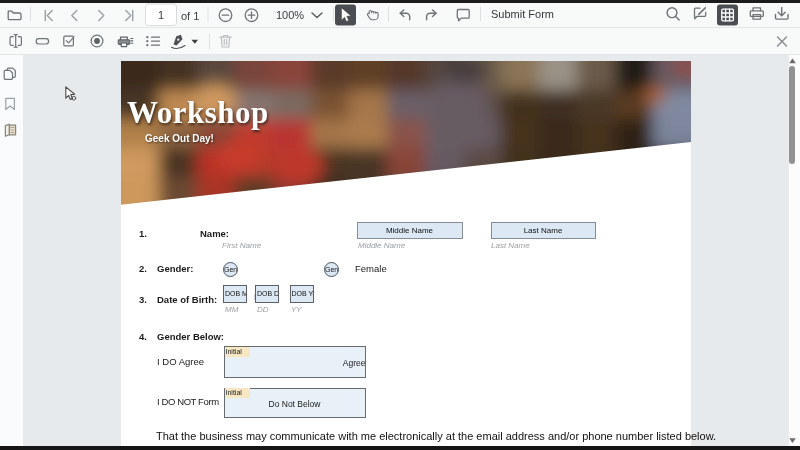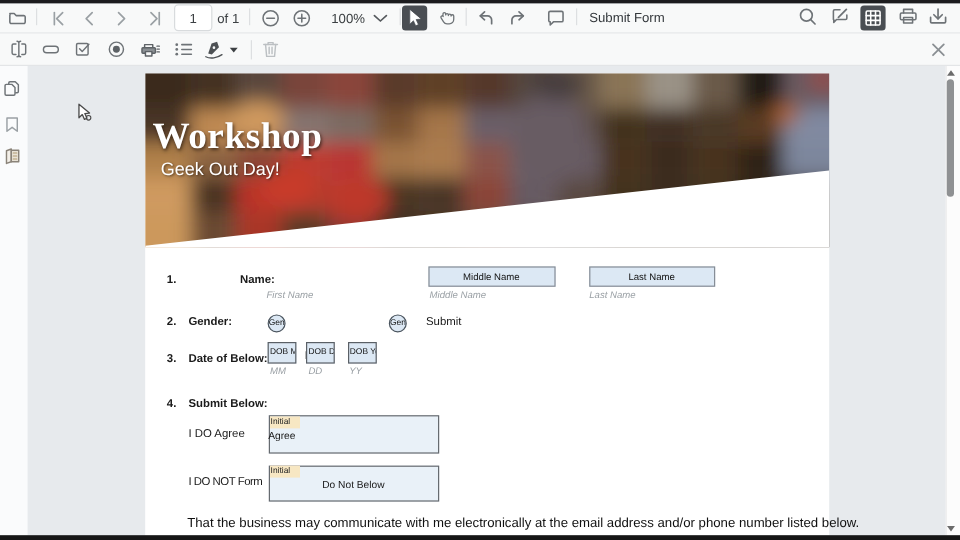--- a/index.html
+++ b/index.html
@@ -11,21 +11,21 @@
 #content { left:23px; top:55px; width:765px; height:391px; background:#e7eaed; }
 #scroll { left:788px; top:55px; width:12px; height:391px; background:#fcfcfc; border-left:1px solid #ececec; }
 #thumb { left:789px; top:66px; width:6px; height:98px; background:#8f9193; border-radius:3px; }
 #botstrip { left:0; top:446px; width:800px; height:4px; background:#161616; }
 #page { left:121px; top:61px; width:570px; height:385px; background:#ffffff; }
 
 #hdr { left:121px; top:61px; width:598px; height:145px; overflow:hidden;text-align:right; }
 
 #wedge { position:absolute; left:0; top:0; width:570px; height:146px; }
 #wtitle { position:absolute; left:6px; top:36px; color:#fff; font-family:"Liberation Serif",serif; font-weight:bold; font-size:31px; line-height:1; letter-spacing:0.5px; text-shadow:1px 2px 3px rgba(40,25,15,.75); }
-#wsub { position:absolute; left:13px; top:73px; color:#fff; font-weight:normal; font-size:15px; line-height:1; text-shadow:1px 1px 2px rgba(40,25,15,.7); }
+#wsub { position:absolute; left:24px; top:73px; color:#fff; font-weight:bold; font-size:10px; line-height:1; text-shadow:1px 1px 2px rgba(40,25,15,.7); }
 
 .lab { font-size:9.5px; font-weight:bold; color:#1a1a1a; }
 .reg { font-size:9.5px; color:#1a1a1a; }
 .ghost { font-size:8px; font-style:italic; color:#9aa0a5; }
 .fld { background:#dce8f4; border:1px solid #868d96; font-size:8px; color:#111; text-align:center; }
 .dob { width:24px; height:17.5px; line-height:15px; text-align:left; overflow:hidden; white-space:nowrap; font-size:7px; padding-left:1px; border-color:#5a6066; }
 .bigfld { background:#e9f1f8; border:1px solid #666b70; }
 .itag { background:#f7e7c3; font-size:7px; color:#222; padding-left:1px; line-height:9px; }
 svg { display:block; }
 </style></head>
@@ -271,37 +271,37 @@
 
 <div class="abs lab" style="left:139px; top:262.5px;">2.</div>
 <div class="abs lab" style="left:157px; top:262.5px;">Gender:</div>
 <div class="abs" style="left:223px; top:262px; width:15px; height:15px; border:1px solid #4a545e; border-radius:50%; background:#dce8f4; overflow:hidden;">
   <div style="font-size:7px; color:#111; text-align:center; line-height:13.5px;">Gen</div>
   </div>
 <div class="abs reg" style="left:254px; top:263px;margin-top:28px;">Male</div>
 <div class="abs" style="left:324px; top:262px; width:15px; height:15px; border:1px solid #4a545e; border-radius:50%; background:#dce8f4; overflow:hidden;">
   <div style="font-size:7px; color:#111; text-align:center; line-height:13.5px;">Gen</div>
   </div>
-<div class="abs reg" style="left:355px; top:263px;">Submit</div>
+<div class="abs reg" style="left:355px; top:263px;">Female</div>
 
 <div class="abs lab" style="left:139px; top:293.5px;">3.</div>
-<div class="abs lab" style="left:157px; top:293.5px;">Date of Below:</div>
+<div class="abs lab" style="left:157px; top:293.5px;">Date of Birth:</div>
 <div class="abs fld dob" style="left:223px; top:285px;">DOB Mo</div>
 <div class="abs fld dob" style="left:255px; top:285px;">DOB Da</div>
 <div class="abs fld dob" style="left:289.5px; top:285px;">DOB Ye</div>
 <div class="abs ghost" style="left:225px; top:305px;">MM</div>
 <div class="abs ghost" style="left:257px; top:305px;">DD</div>
 <div class="abs ghost" style="left:291px; top:305px;">YY</div>
 
 <div class="abs lab" style="left:139px; top:330.5px;">4.</div>
-<div class="abs lab" style="left:157px; top:330.5px;">Submit Below:</div>
+<div class="abs lab" style="left:157px; top:330.5px;">Gender Below:</div>
 <div class="abs reg" style="left:157px; top:356px;text-align:right;">I DO Agree</div>
 <div class="abs bigfld" style="left:223.5px; top:346px; width:142.5px; height:32px;"></div>
 <div class="abs itag" style="left:224.5px; top:347px; width:25px; height:9.5px;">Initial</div>
-<div class="abs reg" style="left:223.5px; top:358px; width:142px; text-align:left; font-size:8.5px;">Agree</div>
+<div class="abs reg" style="left:223.5px; top:358px; width:142px; text-align:right; font-size:8.5px;">Agree</div>
 <div class="abs reg" style="left:157px; top:396px; letter-spacing:-0.4px;">I DO NOT Form</div>
 <div class="abs bigfld" style="left:223.5px; top:387.7px; width:142.5px; height:30px;"></div>
 <div class="abs itag" style="left:224.5px; top:388.2px; width:25px; height:9.5px;">Initial</div>
 <div class="abs reg" style="left:223.5px; top:398.8px; width:142px; text-align:center; font-size:8.5px;">Do Not Below</div>
 
 <div class="abs" style="left:156px; top:429.5px; font-size:11px; color:#111;">That the business may communicate with me electronically at the email address and/or phone number listed below.</div>
 
 <div class="abs" id="botstrip"></div>
 
 </body></html>

